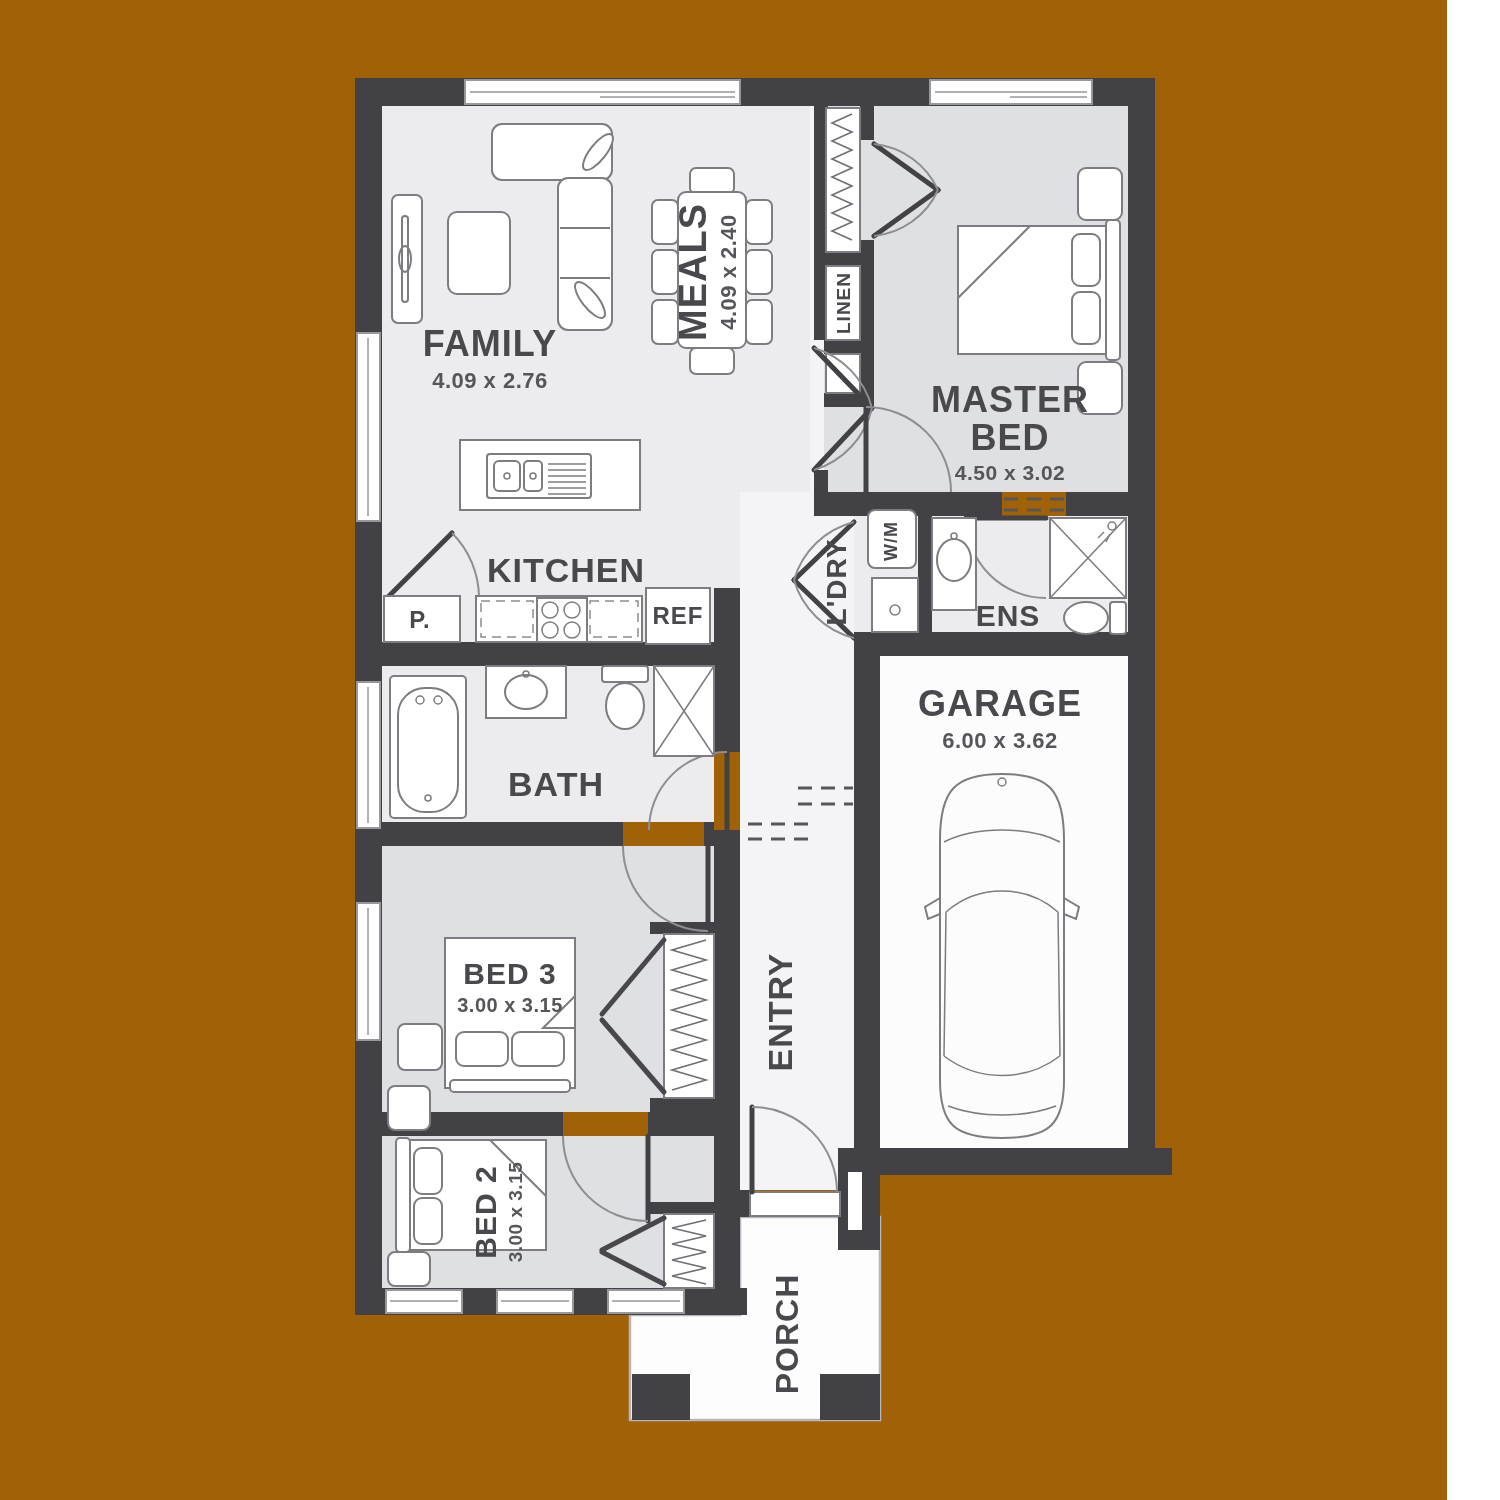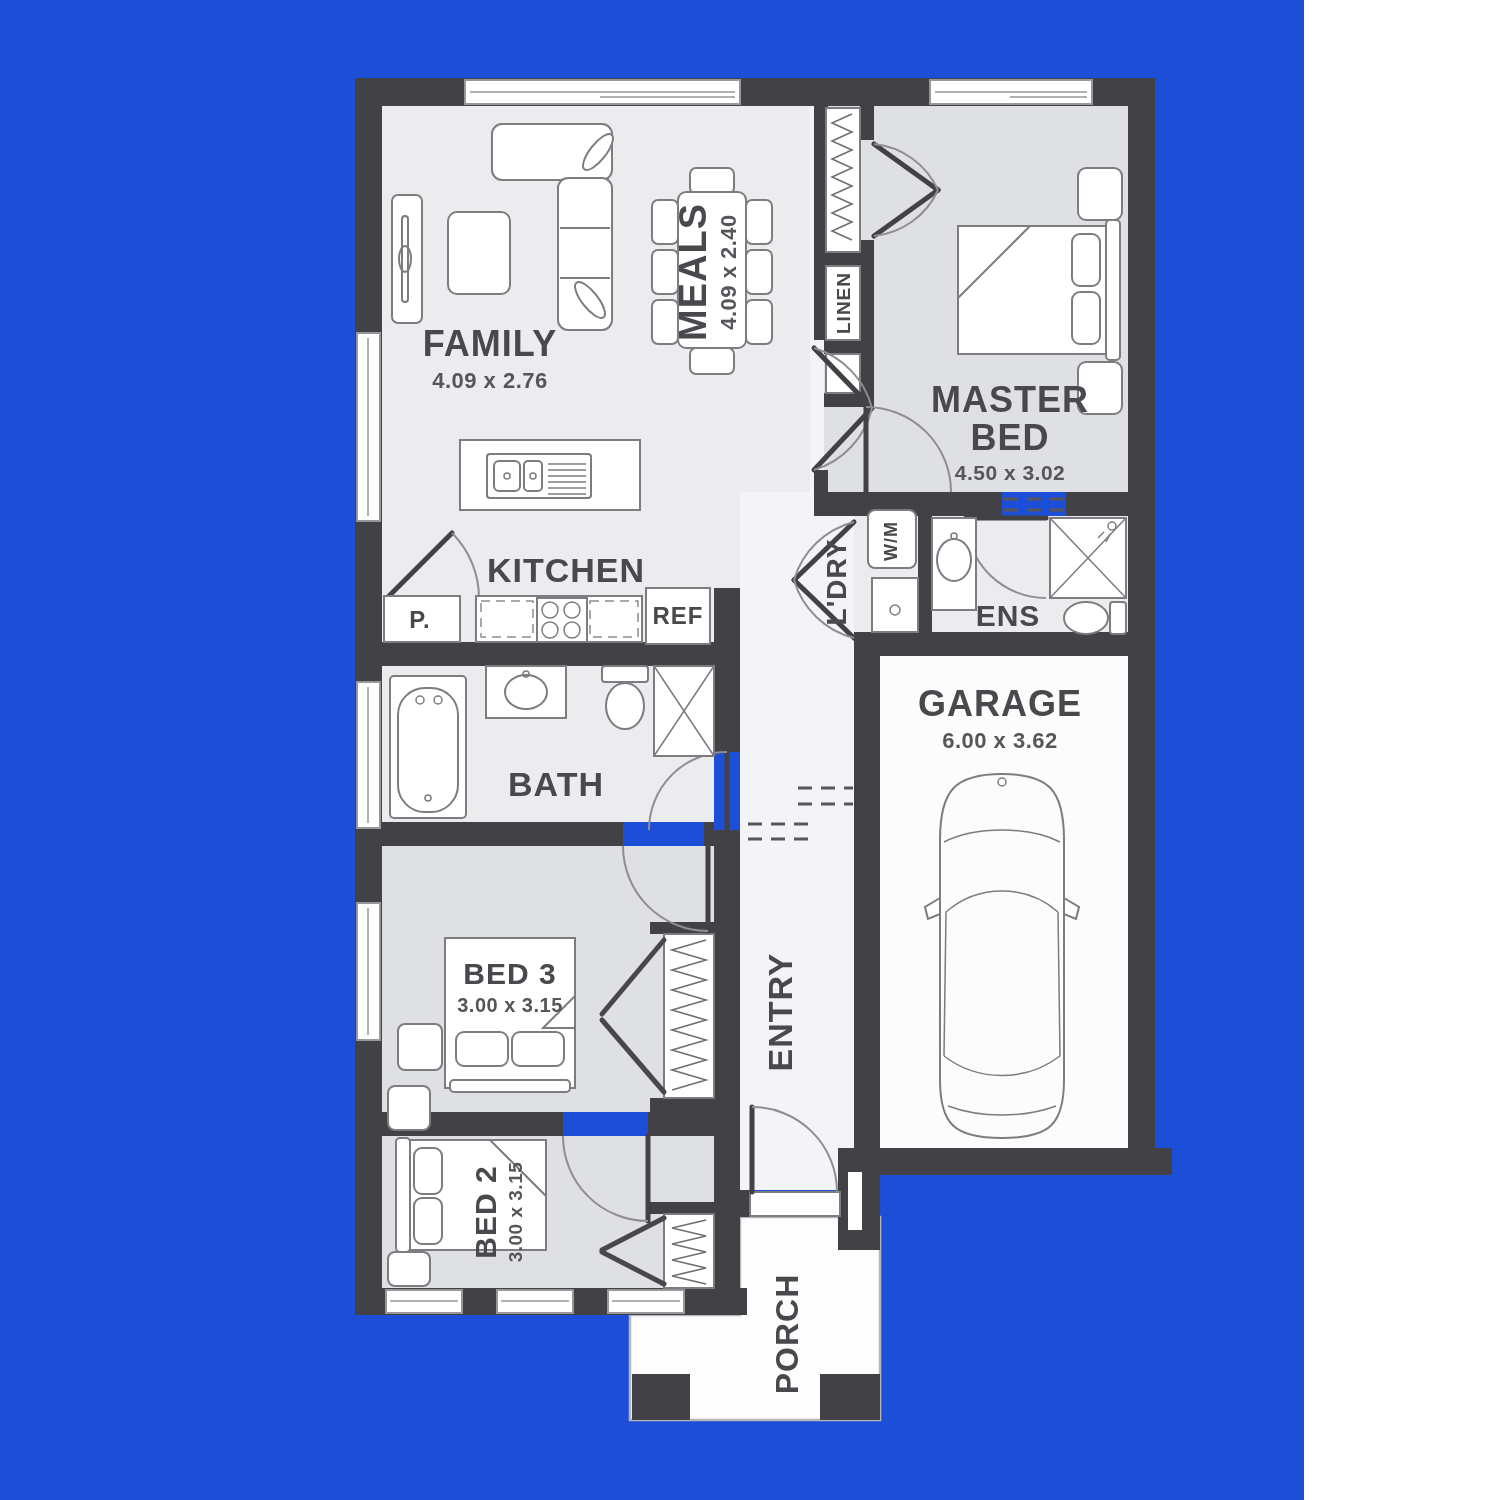--- a/index.html
+++ b/index.html
@@ -1,16 +1,16 @@
 <!DOCTYPE html>
 <html style="--wall: #414146; --light: #ececee; --bedroom: #dfe0e3; --hall: #f4f4f6; --garage: #fcfcfd; --line: #7c7c81; --label: #48484d;"><head>
 <meta charset="utf-8">
 <style>
   html,body{margin:0;padding:0;background:#ffffff;}
-  .canvas{position:relative;width:1304px;height:1500px;background:#1d4ed8;overflow:hidden;}
+  .canvas{position:relative;width:1447px;height:1500px;background:#a16207;overflow:hidden;}
   svg{position:absolute;left:0;top:0;}
   .wall{fill:var(--wall,#414146);}
   .fl-light{fill:var(--light,#ececee);}
   .fl-bed{fill:var(--bedroom,#e0e0e3);}
   .fl-hall{fill:var(--hall,#f4f4f6);}
   .fl-white{fill:var(--garage,#fcfcfd);}
   .fu{fill:#ffffff;stroke:var(--line,#7c7c81);stroke-width:2;}
   .fuln{fill:none;stroke:var(--line,#7c7c81);stroke-width:2;}
   .futh{fill:none;stroke:var(--line,#7c7c81);stroke-width:1.5;}
   .leaf{stroke:var(--wall,#414146);stroke-width:5;fill:none;stroke-linecap:round;}

